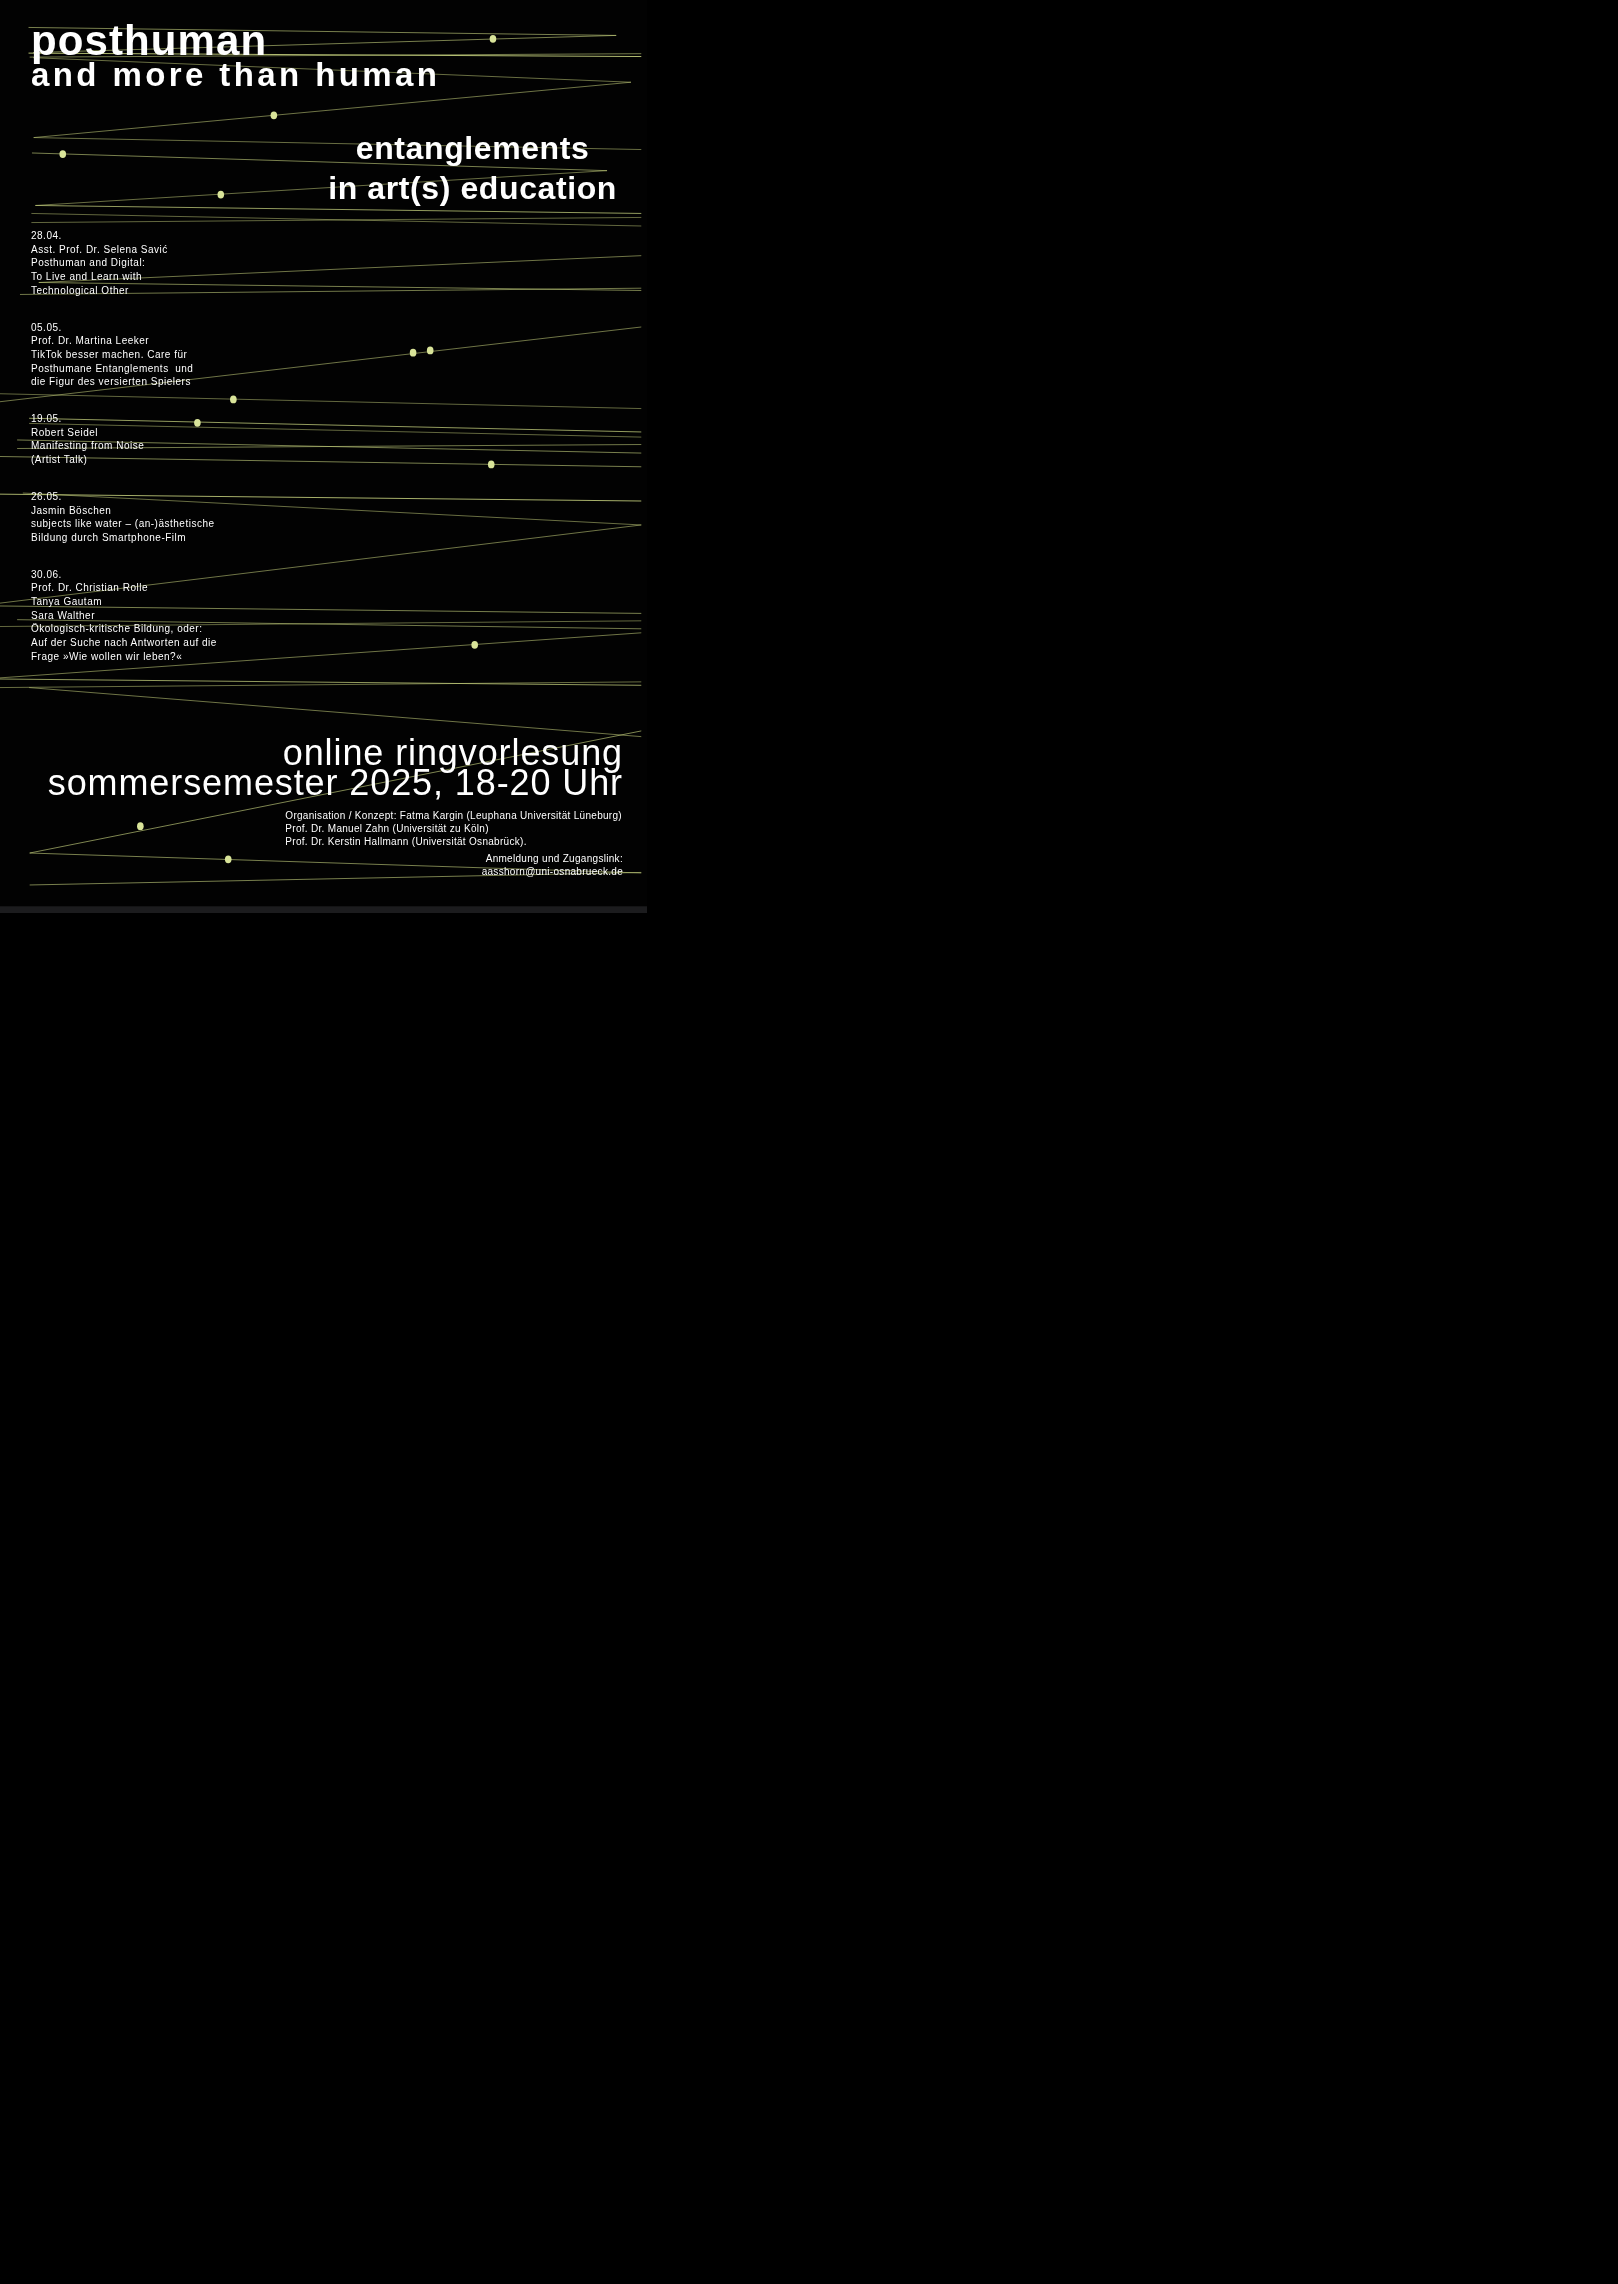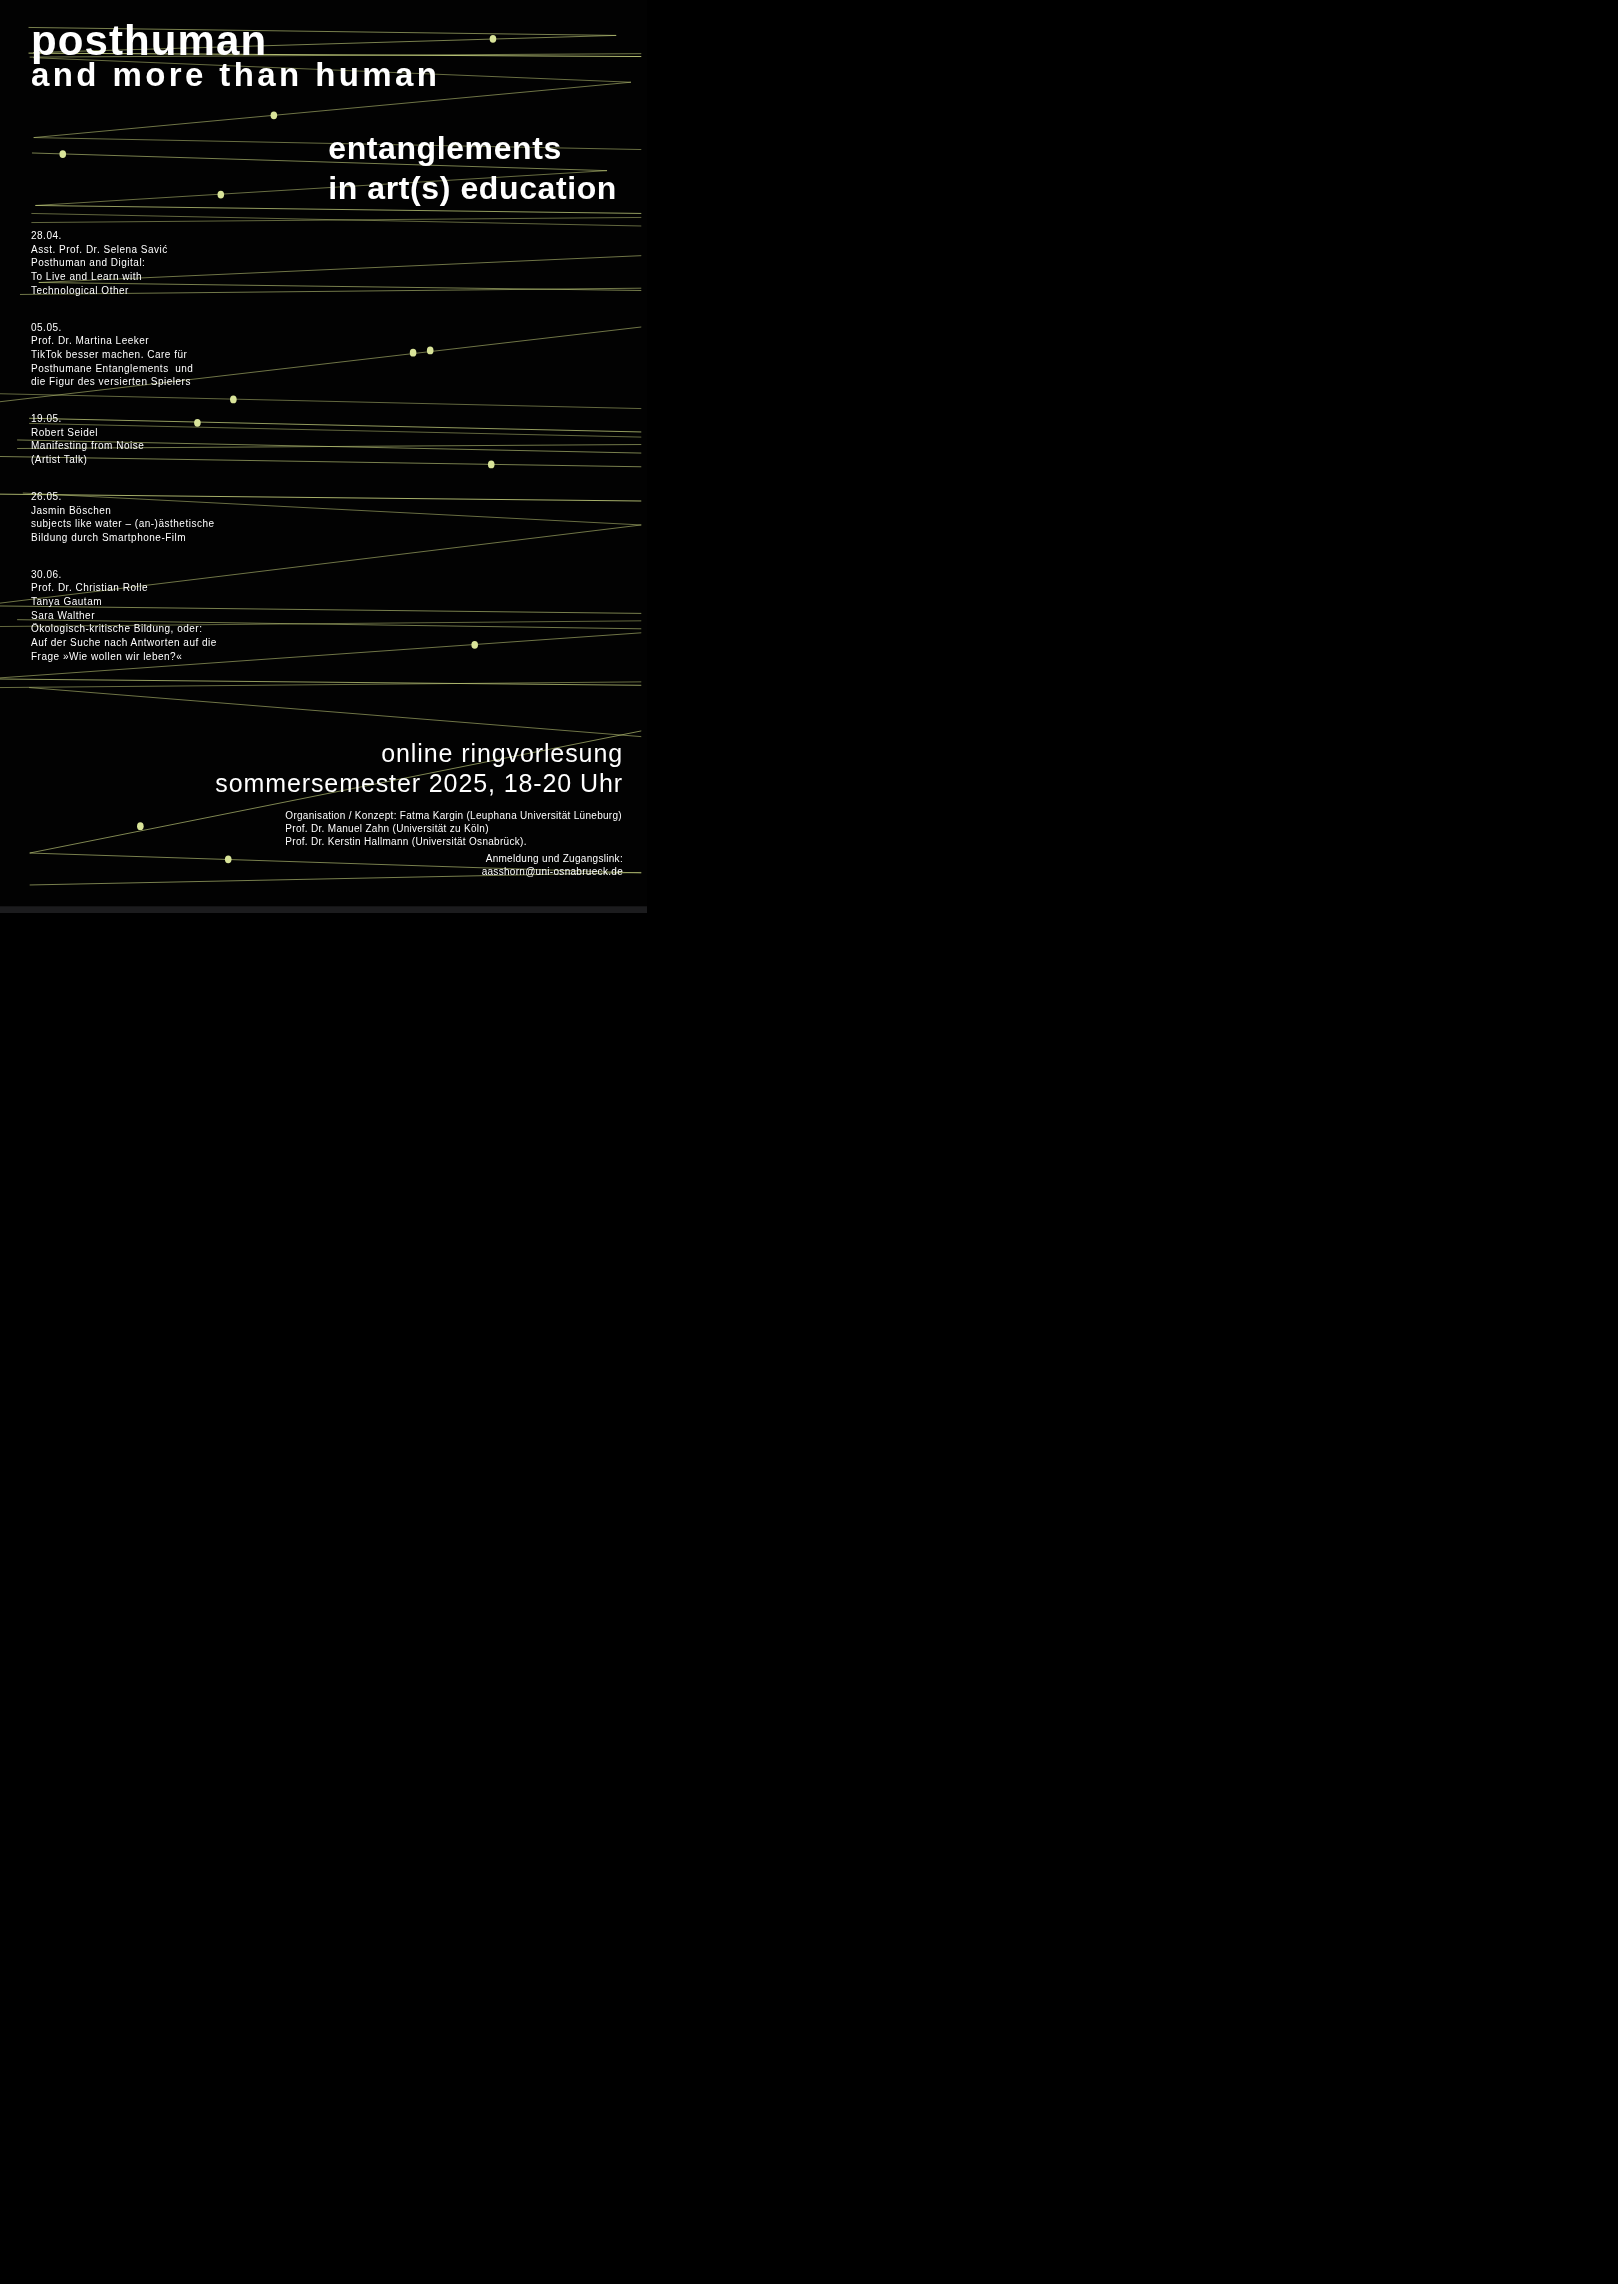--- a/index.html
+++ b/index.html
@@ -17,34 +17,34 @@
   .title-main{
     left:31px;top:24px;
     font-size:42px;font-weight:700;letter-spacing:1.1px;line-height:34px;
   }
   .title-sub{
     left:31px;top:58px;
     font-size:33px;font-weight:700;letter-spacing:3.4px;line-height:34px;
   }
   .title-right{
     right:30px;top:128px;
-    text-align:left;
+    text-align:center;
     font-size:32px;font-weight:700;letter-spacing:0.6px;line-height:40px;
   }
   .events{
     position:absolute;left:31px;top:229px;width:365px;
     font-size:10px;line-height:13.7px;letter-spacing:0.5px;
   }
   .event{margin:0 0 23px 0;}
   .event div{white-space:pre-wrap;}
   .event .event-speaker{font-weight:400;}
   .series-title{
     right:24px;top:738px;
     text-align:right;
-    font-size:25px;font-weight:300;letter-spacing:0.9px;line-height:30px;
+    font-size:36px;font-weight:300;letter-spacing:0.9px;line-height:30px;
   }
   .organisation{
     right:25px;top:810px;
     font-size:10px;font-weight:400;letter-spacing:0.3px;line-height:12.8px;
   }
   .registration{
     right:24px;top:853px;
     text-align:right;
     font-size:10px;font-weight:500;letter-spacing:0.3px;line-height:12.8px;
   }

